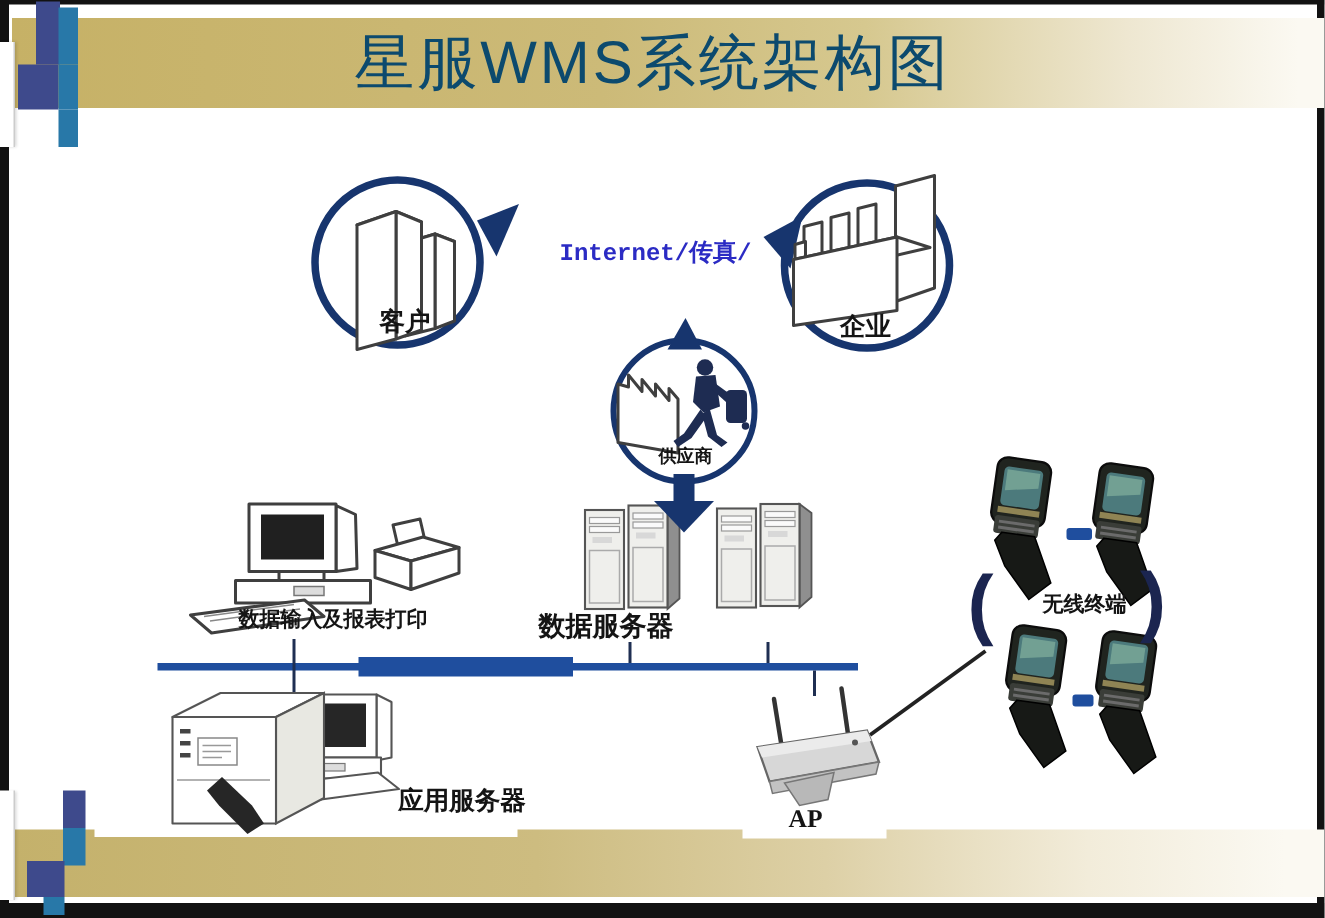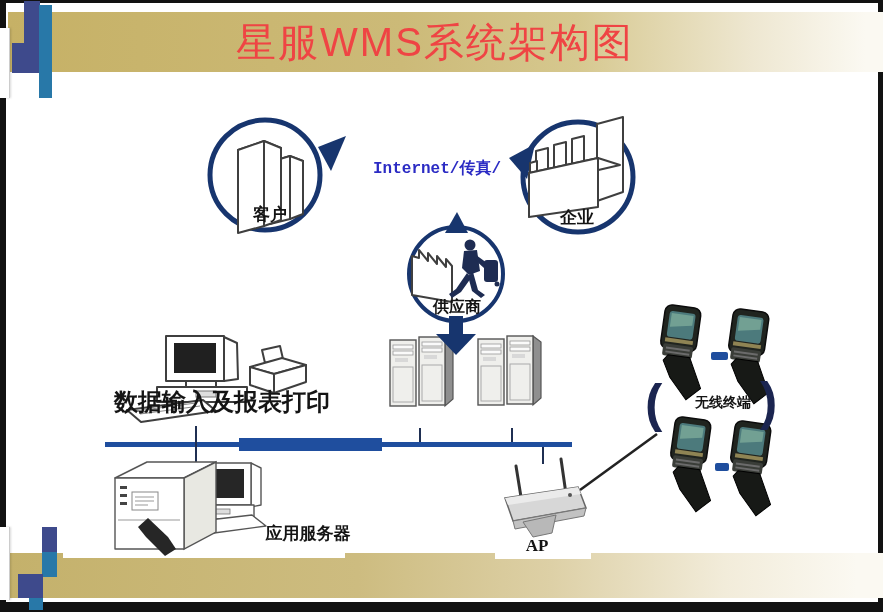--- a/index.html
+++ b/index.html
@@ -30,21 +30,21 @@
   .bus-fill{fill:var(--bus-blue,#1f4e9e);}
   .circle-ring{fill:#ffffff;stroke:var(--navy,#17356e);stroke-width:5;}
   .silhouette{fill:#1e2c52;}
   .connector{stroke:#1f2f52;stroke-width:2;}
   .diag-line{stroke:#222;stroke-width:2.5;}
   .rack-face{fill:#efefec;stroke:#555;stroke-width:1.4;}
   
   .label{position:absolute;text-align:center;white-space:nowrap;color:#141414;
          font-weight:700;line-height:1.15;}
   .title{position:absolute;left:130px;top:12px;width:610px;height:60px;line-height:60px;
-         text-align:center;font-size:40px;letter-spacing:2px;color:#ef4444;font-weight:400;}
+         text-align:center;font-size:40px;letter-spacing:2px;color:#0c4a6e;font-weight:400;}
   .channel{position:absolute;left:352px;width:170px;text-align:center;font-weight:700;
            color:var(--channel-text,#2b2bc4);font-family:"Liberation Mono", monospace;font-size:16px;}
   .paren{position:absolute;font-size:52px;line-height:50px;font-weight:700;color:#1b2550;}
   .ap-label{font-family:"Liberation Serif", serif;}
 </style>
 </head>
 <body>
 
 <div class="slide">
 
@@ -233,23 +233,24 @@
       <polygon points="436,334 476,334 456,355" class="navy-fill"></polygon>
     </g>
   </svg>
 
   <div class="title">星服WMS系统架构图</div>
 
   <div class="channel" style="top:158px">Internet/传真/</div>
 
   <div class="label" style="left:225px;top:205px;width:90px;font-size:17px">客户</div>
   <div class="label" style="left:532px;top:208px;width:90px;font-size:17px">企业</div>
-  <div class="label" style="left:412px;top:298px;width:90px;font-size:16px">供应商</div>
-
-  <div class="label" style="left:110px;top:388px;width:224px;font-size:24px">数据输入及报表打印</div>
+  <div class="label" style="left:412px;top:298px;width:90px;font-size:12px">供应商</div>
+
+  <div class="label" style="left:110px;top:404px;width:224px;font-size:14px">数据输入及报表打印</div>
+  <div class="label" style="left:344px;top:407px;width:120px;font-size:18px">数据服务器</div>
 
   <div class="label" style="left:246px;top:524px;width:124px;font-size:17px">应用服务器</div>
   <div class="label ap-label" style="left:507px;top:536px;width:60px;font-size:17px">AP</div>
 
   <div class="paren" style="left:645px;top:378px">(</div>
   <div class="label" style="left:678px;top:394px;width:90px;font-size:14px">无线终端</div>
   <div class="paren" style="left:760px;top:376px">)</div>
 
 </div>
 

